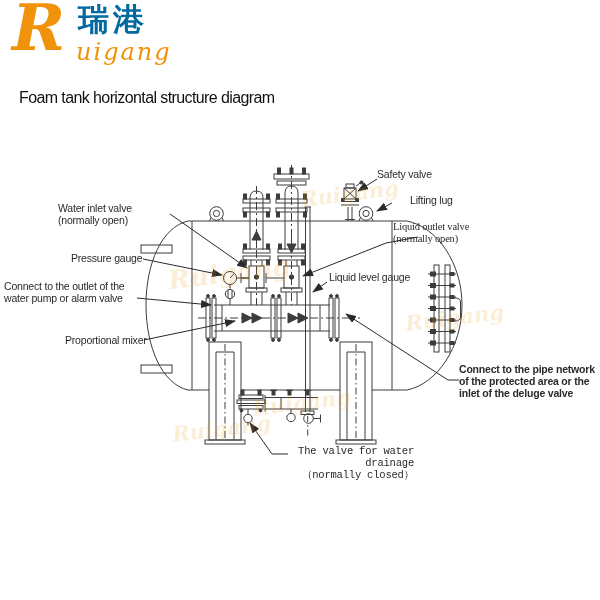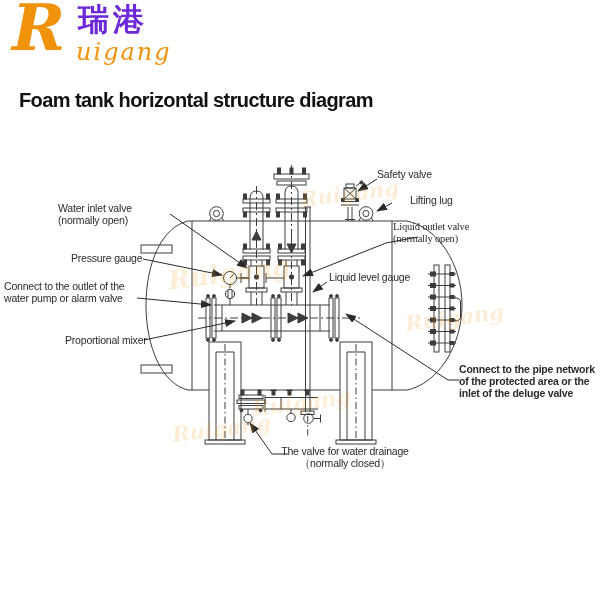--- a/index.html
+++ b/index.html
@@ -3,37 +3,37 @@
 <meta charset="utf-8">
 <style>
   html,body{margin:0;padding:0;background:#ffffff;}
   #stage{position:relative;width:600px;height:600px;background:#fff;overflow:hidden;
          font-family:"Liberation Sans", sans-serif;color:#222;}
   
   #logo{position:absolute;left:12px;top:2px;width:190px;height:82px;}
   #logo .r-initial{position:absolute;left:0;top:-6px;font-family:"DejaVu Serif",serif;
         font-style:italic;font-weight:700;font-size:64px;color:#F0930B;line-height:1;}
   #logo .cn{position:absolute;left:66px;top:2px;font-weight:700;font-size:31px;
-        color:#6d28d9;letter-spacing:4px;line-height:1;}
+        color:#0369a1;letter-spacing:4px;line-height:1;}
   #logo .rest{position:absolute;left:64px;top:36px;font-family:"DejaVu Serif",serif;
         font-style:italic;font-weight:400;font-size:24px;color:#F0930B;letter-spacing:2px;}
   
-  #title{position:absolute;left:19px;top:89px;font-size:20px;font-weight:700;
+  #title{position:absolute;left:19px;top:89px;font-size:16px;font-weight:400;
          letter-spacing:-0.6px;color:#111;text-align:center;}
   
   #diagram{position:absolute;left:0;top:0;width:600px;height:600px;z-index:1;}
   
   .wm{position:absolute;z-index:2;color:#F0930B;opacity:0.16;font-family:"DejaVu Serif",serif;
       font-style:italic;font-weight:700;font-size:21px;transform:rotate(-7deg);
       pointer-events:none;white-space:nowrap;}
   
   .lbl{position:absolute;z-index:3;font-size:10.5px;line-height:12px;color:#2a2a2a;
        letter-spacing:-0.2px;white-space:nowrap;}
   .lbl.center{text-align:left;white-space:normal;}
-  .lbl.right{text-align:center;white-space:normal;}
+  .lbl.right{text-align:right;white-space:normal;font-family:Liberation Mono, monospace;}
 </style>
 </head>
 <body>
 
 <div id="stage">
 
   <div id="logo">
     <span class="r-initial">R</span>
     <span class="cn">瑞港</span>
     <span class="rest">uigang</span>

